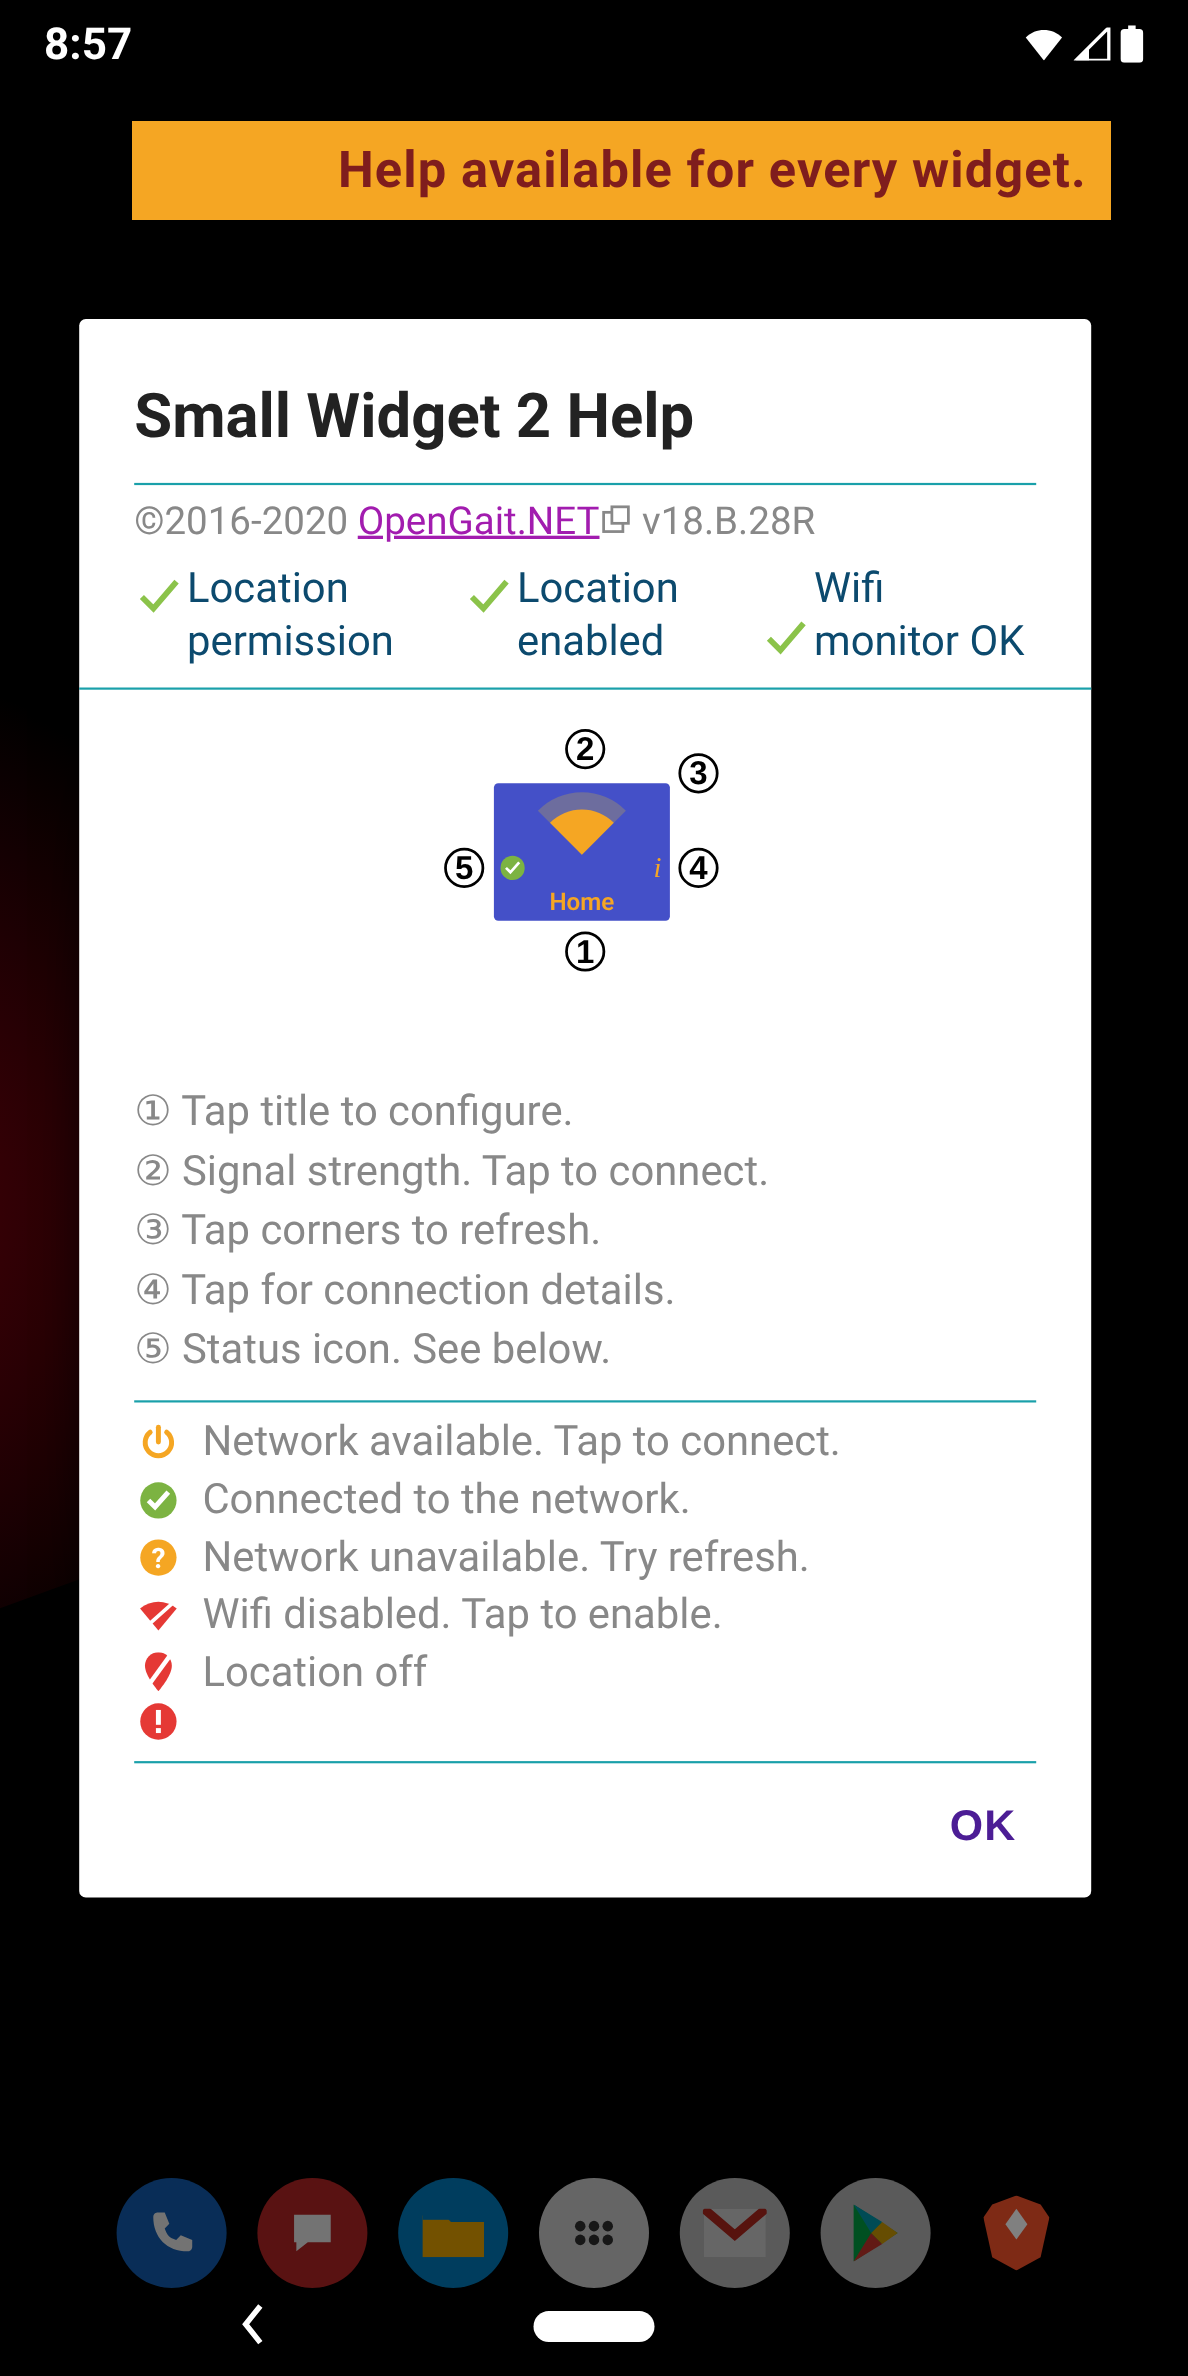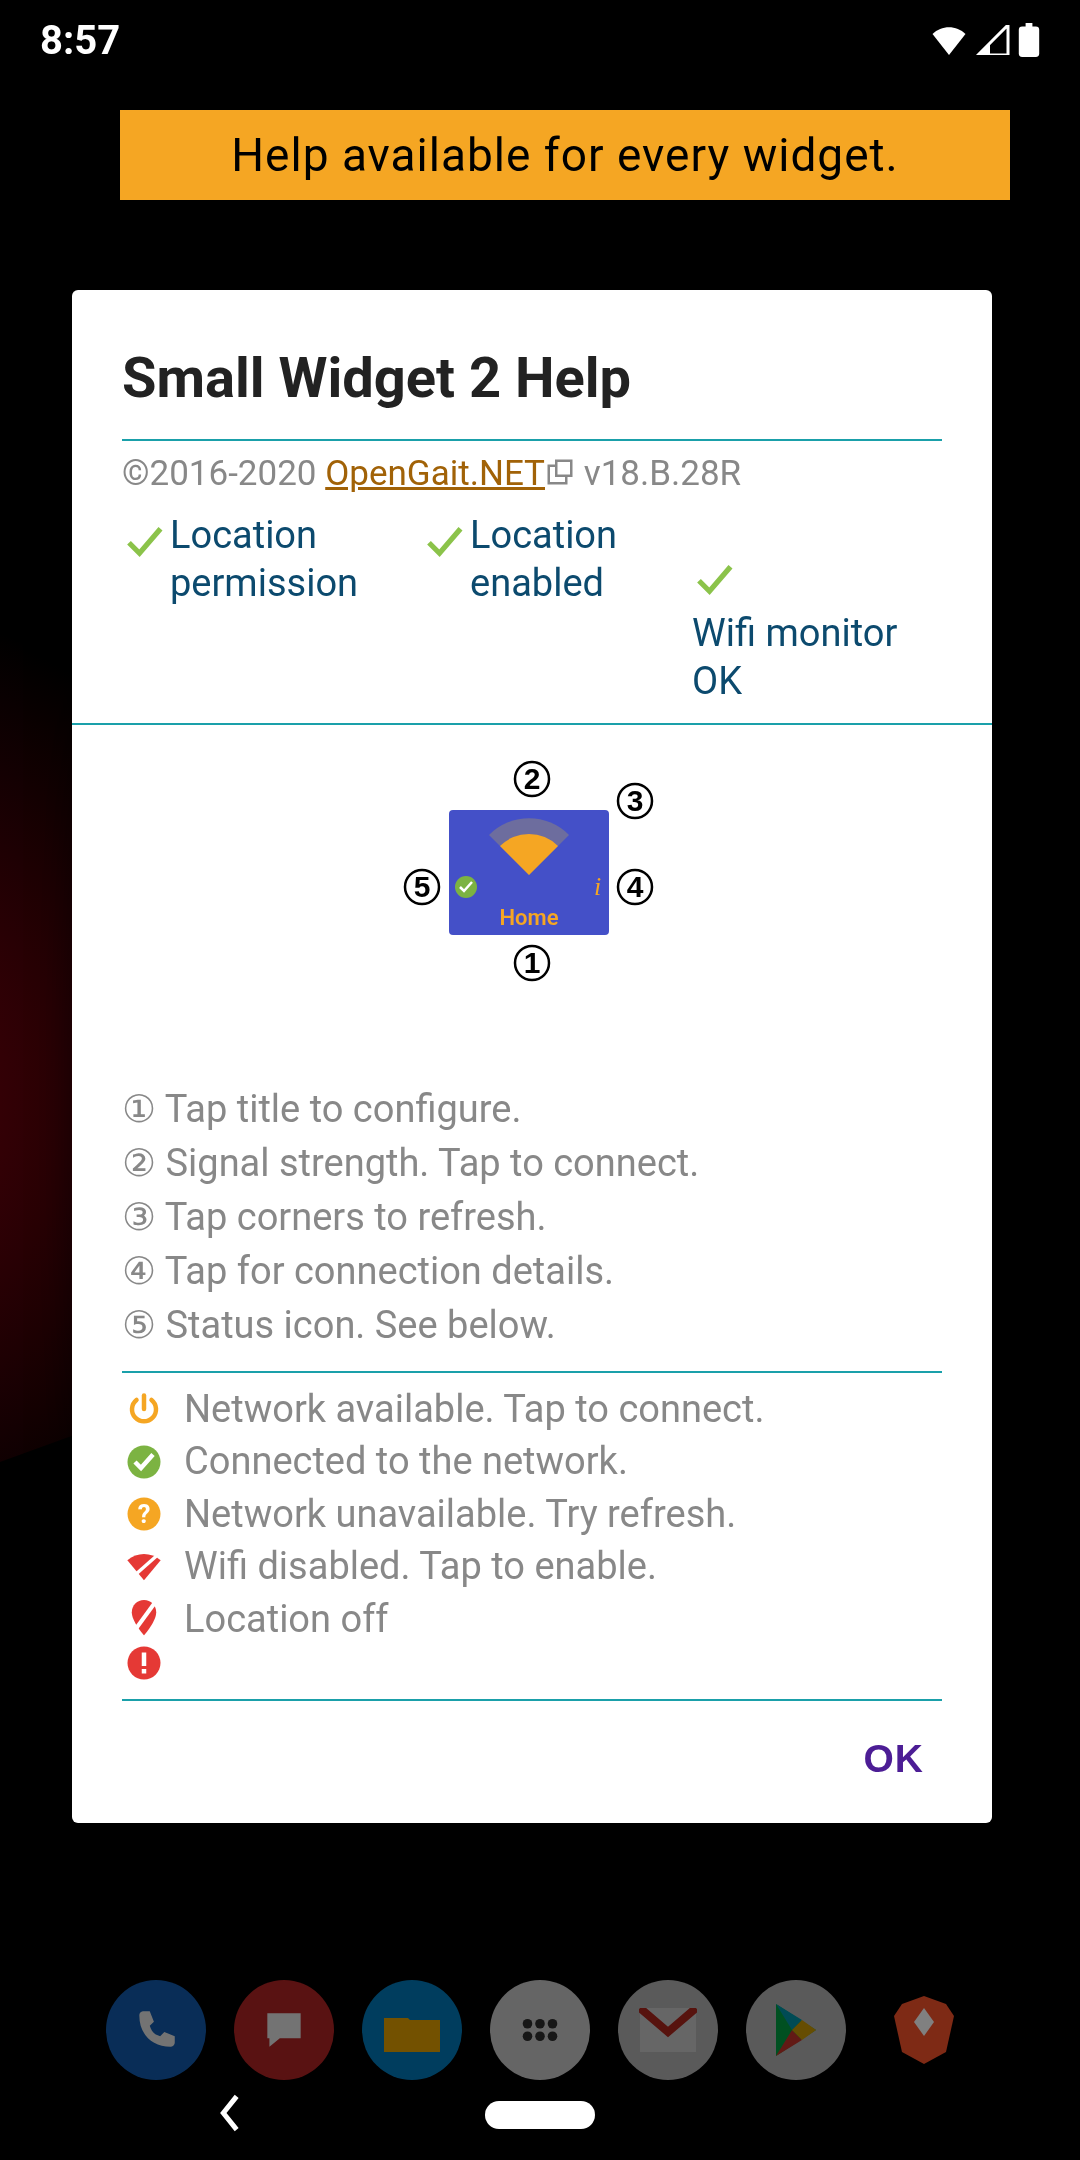--- a/index.html
+++ b/index.html
@@ -15,39 +15,39 @@
     transform: rotate(-20deg);
   }
   
   
   .status-bar { position: absolute; top: 0; left: 0; right: 0; height: 80px; display: flex; justify-content: space-between; align-items: center; padding: 0 40px; color: #fff; }
   .status-left { font-size: 40px; font-weight: 700; }
   .status-right { display: flex; gap: 8px; align-items: center; }
   .status-right svg { display: block; }
 
   
-  .banner { position: absolute; top: 110px; left: 120px; right: 70px; background: #f5a623; color: #000000; font-size: 46px; font-weight: 400; padding: 18px 22px; text-align: center; letter-spacing: 1px; }
+  .banner { position: absolute; top: 110px; left: 120px; right: 70px; background: #f5a623; color: #7f1d1d; font-size: 46px; font-weight: 700; padding: 18px 22px; text-align: right; letter-spacing: 1px; }
 
   
   .dialog { position: absolute; top: 290px; left: 72px; right: 88px; background: #fff; border-radius: 6px; padding: 0 0 22px 0; box-shadow: 0 10px 40px rgba(0,0,0,0.5); }
   .dialog-inner { padding: 55px 50px 0 50px; }
   .dlg-title { font-size: 56px; font-weight: 700; color: #222; margin-bottom: 28px; }
   .hr-teal { border: none; border-top: 2px solid #1aa0aa; }
   
   .copyright { font-size: 35px; color: #888; padding: 12px 0 10px 0; }
-  .copyright a { color: #a16207; }
+  .copyright a { color: #a21caf; }
   .ext-icon { display: inline-block; vertical-align: middle; }
   
   .status-row { display: flex; gap: 0; padding: 6px 0 18px 0; }
   .status-item { display: flex; align-items: flex-start; gap: 6px; }
   .status-item .chk { flex: none; margin-top: 8px; }
   .status-item .lbl { font-size: 38px; color: #0c4a6e; line-height: 1.25; }
   .si1 { width: 300px; }
   .si2 { width: 270px; }
-  .si3 { width: 250px; flex-direction: column; }
+  .si3 { width: 250px; }
 
   .diagram-wrap { padding: 30px 0 20px 0; display:flex; justify-content:center; }
   
   .help-lines { padding: 18px 0 0 0; }
   .help-line { font-size: 38px; color: #888; line-height: 1.42; }
   
   .hr-teal.mid { margin-top: 18px; margin-bottom: 10px; }
   
   .icon-lines { padding: 0; }
   .icon-line { display: flex; align-items: center; gap: 18px; font-size: 38px; color: #888; line-height: 1.38; }

